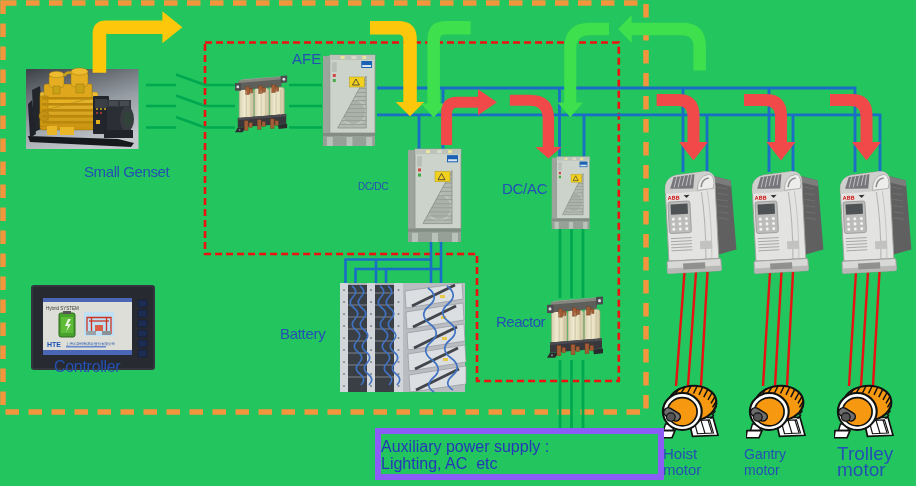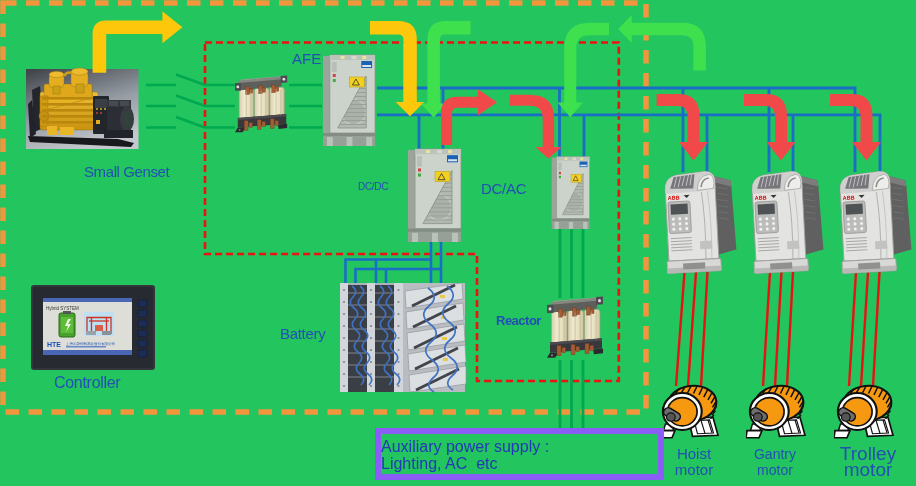--- a/index.html
+++ b/index.html
@@ -1,19 +1,19 @@
 <!DOCTYPE html>
 <html><head>
 <meta charset="utf-8">
 <style>
   html,body{margin:0;padding:0;background:#fff;}
   #stage{position:relative;width:916px;height:486px;overflow:hidden;background:#22c55e;
          font-family:"Liberation Sans",sans-serif;}
   .lbl{position:absolute;color:#2450b4;white-space:nowrap;}
-  .ctr{text-align:center;}
+  .ctr{text-align:left;}
 </style>
 </head>
 <body>
 <div id="stage">
 <svg id="art" width="916" height="486" viewBox="0 0 916 486" style="position:absolute;left:0;top:0;">
 <defs>
 
 <symbol id="cab" viewBox="0 0 56 92" preserveAspectRatio="none">
   <rect x="1" y="2" width="8" height="84" fill="#9ba59b"></rect>
   <rect x="8" y="1" width="46" height="78" fill="#ccd3ca" stroke="#8f968e" stroke-width="0.8"></rect>
@@ -511,24 +511,24 @@
     <path d="M656.6 94 H678 Q699.5 94 699.5 115.5 V142 H708 L693.5 160.5 L679 142 H687.5 V115.5 Q687.5 106 677.5 106 H656.6 Z"></path>
     <path d="M744 94 H765.5 Q787 94 787 115.5 V142 H795.5 L781 160.5 L766.5 142 H775 V115.5 Q775 106 765 106 H744 Z"></path>
     <path d="M830 94 H851.5 Q872.5 94 872.5 115.5 V142 H881 L866.5 160.5 L852 142 H860.5 V115.5 Q860.5 106 850.5 106 H830 Z"></path>
   </g>
 </g>
 </svg>
 
 <div class="lbl" style="left:292px;top:50px;font-size:15px;">AFE</div>
 <div class="lbl" style="left:41px;top:163px;font-size:15px;letter-spacing:-0.4px;margin-left:43px;">Small Genset</div>
 <div class="lbl" style="left:358px;top:181px;font-size:10px;letter-spacing:-0.3px;">DC/DC</div>
-<div class="lbl" style="left:481px;top:180px;font-size:15px;letter-spacing:-0.3px;">DC/AC</div>
+<div class="lbl" style="left:502px;top:180px;font-size:15px;letter-spacing:-0.3px;">DC/AC</div>
 <div class="lbl" style="left:280px;top:325px;font-size:15px;letter-spacing:-0.3px;">Battery</div>
-<div class="lbl" style="left:496px;top:313px;font-size:13px;letter-spacing:-0.5px;font-weight:bold;">Reactor</div>
-<div class="lbl" style="left:54px;top:374px;font-size:16px;letter-spacing:-0.3px;text-align:right;">Controller</div>
+<div class="lbl" style="left:496px;top:313px;font-size:15px;letter-spacing:-0.5px;">Reactor</div>
+<div class="lbl" style="left:54px;top:358px;font-size:16px;letter-spacing:-0.3px;text-align:right;">Controller</div>
 <div class="lbl ctr" style="left:663px;top:446px;width:62px;font-size:15px;line-height:16px;">Hoist<br>motor</div>
 <div class="lbl ctr" style="left:744px;top:446px;width:62px;font-size:14px;line-height:16px;">Gantry<br>motor</div>
 <div class="lbl ctr" style="left:837px;top:446px;width:62px;font-size:19px;line-height:16px;">Trolley<br>motor</div>
 
 <div style="position:absolute;left:375px;top:428px;width:277px;height:36px;border:6px solid #8b5cf6;
             color:#2438b8;font-size:16px;line-height:17px;padding-top:4px;">
   Auxiliary power supply :<br>Lighting, AC&nbsp;&nbsp;etc</div>
 </div>
 
 </body></html>

